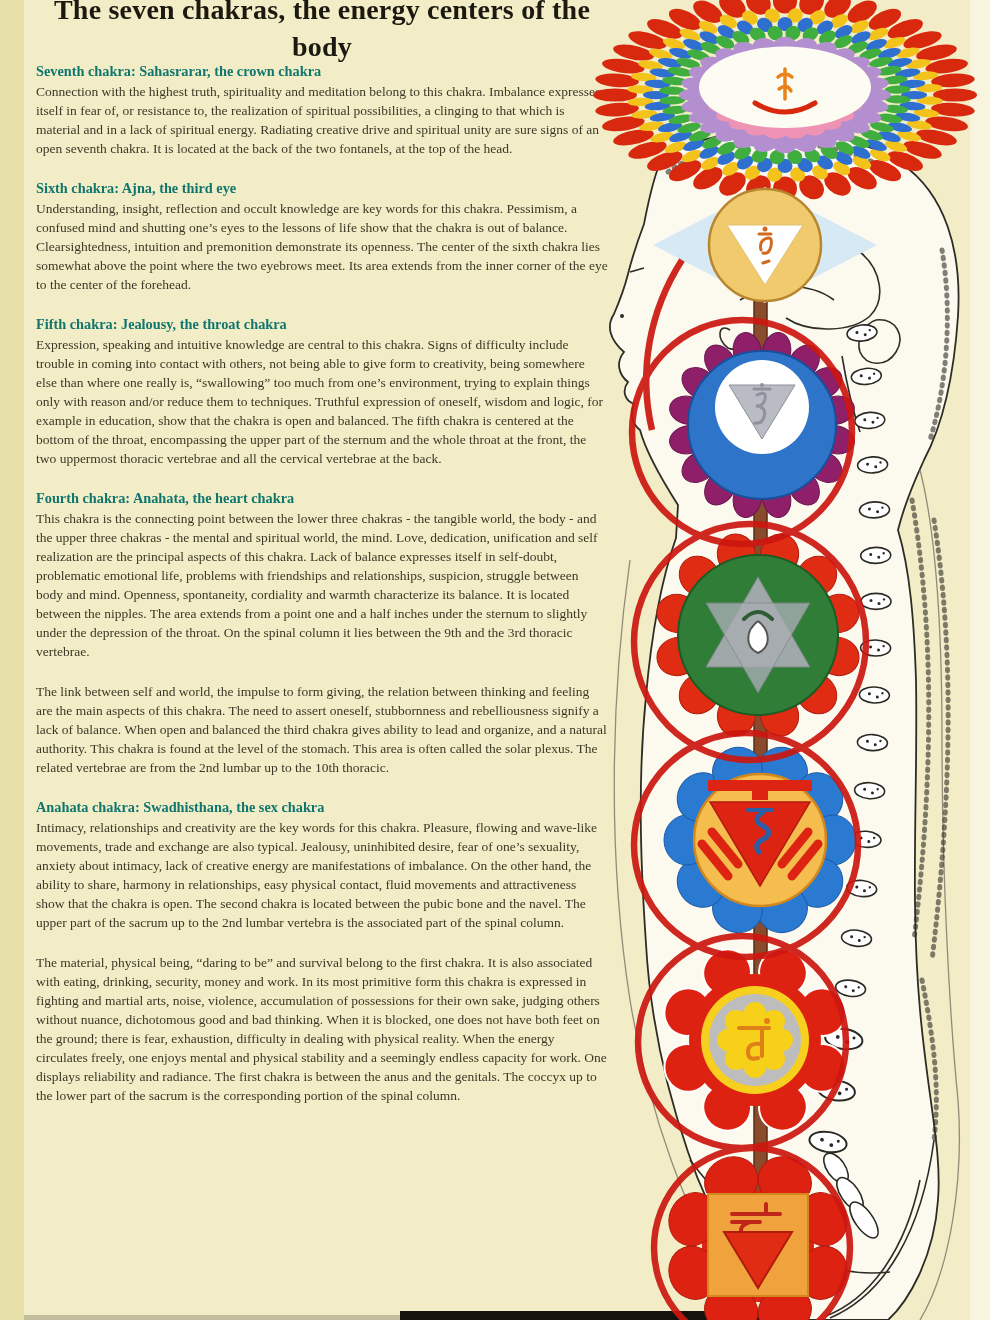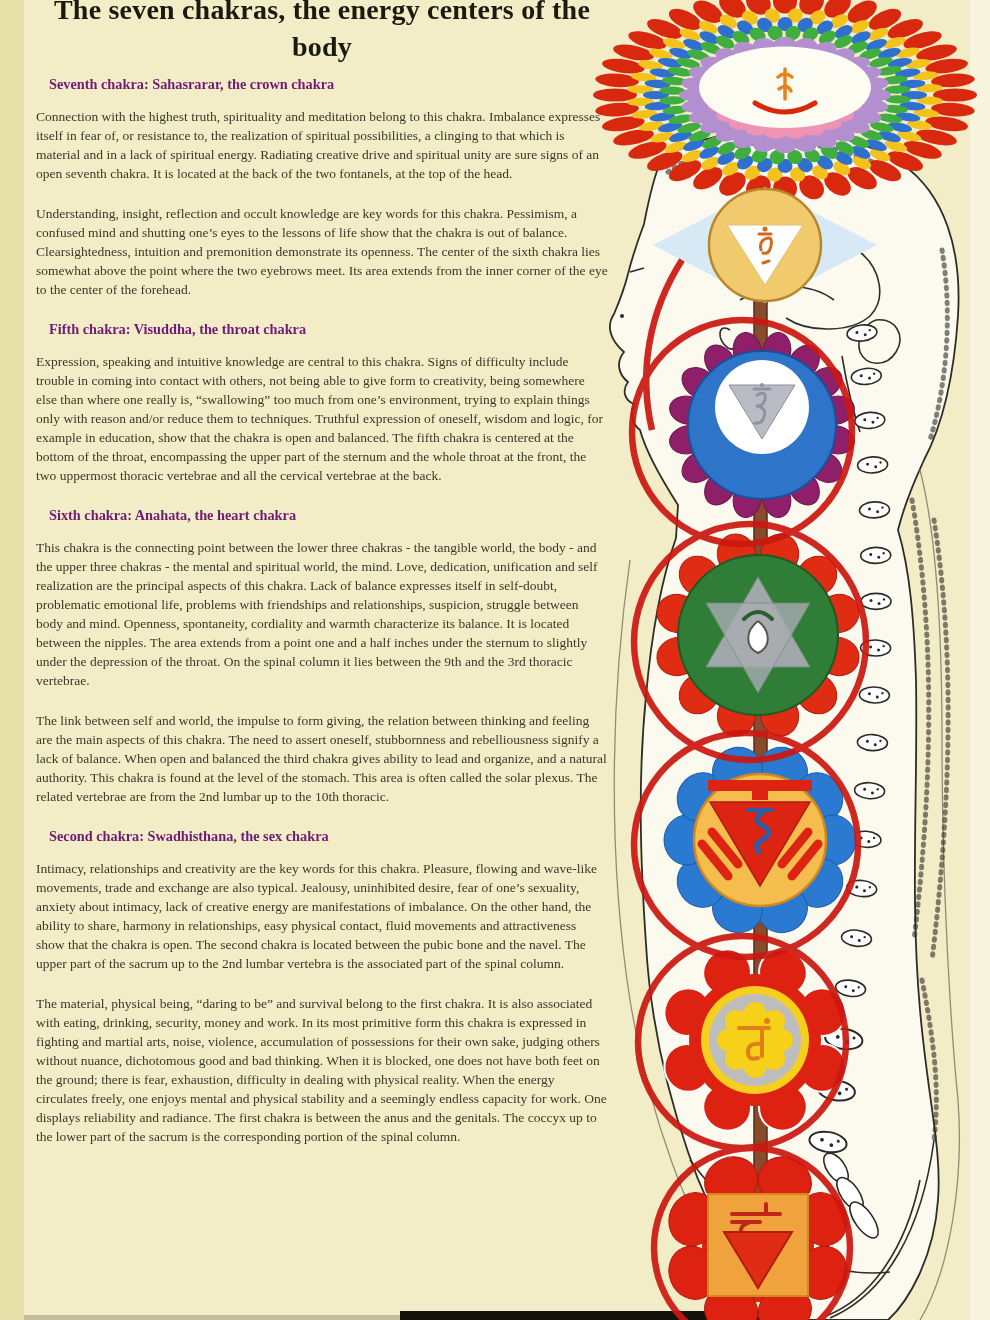--- a/index.html
+++ b/index.html
@@ -6,21 +6,21 @@
   body{position:relative;background:#f2edc7;font-family:"Liberation Serif", serif;}
   .edge{position:absolute;pointer-events:none;}
   .edge-left{left:0;top:0;width:24px;height:100%;background:#e6dea4;opacity:.9;}
   .edge-right{right:0;top:0;width:20px;height:100%;background:#f8f4dd;}
   .edge-bottom{left:24px;bottom:0;width:600px;height:5px;background:#8a8468;opacity:.45;}
   .bar-dark{position:absolute;left:400px;bottom:0;width:380px;height:9px;background:#14120c;}
   .page-title{position:absolute;left:30px;top:-8px;width:584px;margin:0;text-align:center;
     font-size:28px;line-height:1.32;font-weight:700;color:#1c1a10;letter-spacing:.2px;}
   .text-col{position:absolute;left:36px;top:62px;width:572px;color:#3c3827;}
   .chakra-section{margin:0 0 21px 0;}
-  .chakra-section h2{margin:13px;font-size:14.3px;font-weight:700;color:#701a75;line-height:19px;}
+  .chakra-section h2{margin:0;font-size:14.3px;font-weight:700;color:#0f766e;line-height:19px;}
   .chakra-section p{margin:1px 0 0 0;font-size:13.5px;line-height:19px;text-align:left;}
   .illus{position:absolute;left:590px;top:0;width:400px;height:1320px;}
   .dots{fill:none;stroke:#2e2c26;stroke-width:5;stroke-dasharray:1.5 6;opacity:.6;stroke-linecap:round;}
   .sketch{fill:none;stroke:#2e2c26;stroke-width:1.6;}
   .aura{fill:none;stroke:#908c77;stroke-width:1.3;}
 </style>
 </head>
 <body>
 
 <div class="edge edge-left"></div>
@@ -29,35 +29,36 @@
 <div class="bar-dark"></div>
 
 <h1 class="page-title">The seven chakras, the energy centers of the body</h1>
 
 <div class="text-col">
   <section class="chakra-section">
     <h2>Seventh chakra: Sahasrarar, the crown chakra</h2>
     <p>Connection with the highest truth, spirituality and meditation belong to this chakra. Imbalance expresses itself in fear of, or resistance to, the realization of spiritual possibilities, a clinging to that which is material and in a lack of spiritual energy. Radiating creative drive and spiritual unity are sure signs of an open seventh chakra. It is located at the back of the two fontanels, at the top of the head.</p>
   </section>
   <section class="chakra-section">
+    <h2>Sixth chakra: Ajna, the third eye</h2>
     <p>Understanding, insight, reflection and occult knowledge are key words for this chakra. Pessimism, a confused mind and shutting one’s eyes to the lessons of life show that the chakra is out of balance. Clearsightedness, intuition and premonition demonstrate its openness. The center of the sixth chakra lies somewhat above the point where the two eyebrows meet. Its area extends from the inner corner of the eye to the center of the forehead.</p>
   </section>
   <section class="chakra-section">
-    <h2>Fifth chakra: Visuddha, the throat chakra</h2>
+    <h2>Fifth chakra: Jealousy, the throat chakra</h2>
     <p>Expression, speaking and intuitive knowledge are central to this chakra. Signs of difficulty include trouble in coming into contact with others, not being able to give form to creativity, being somewhere else than where one really is, “swallowing” too much from one’s environment, trying to explain things only with reason and/or reduce them to techniques. Truthful expression of oneself, wisdom and logic, for example in education, show that the chakra is open and balanced. The fifth chakra is centered at the bottom of the throat, encompassing the upper part of the sternum and the whole throat at the front, the two uppermost thoracic vertebrae and all the cervical vertebrae at the back.</p>
   </section>
   <section class="chakra-section">
-    <h2>Sixth chakra: Anahata, the heart chakra</h2>
+    <h2>Fourth chakra: Anahata, the heart chakra</h2>
     <p>This chakra is the connecting point between the lower three chakras - the tangible world, the body - and the upper three chakras - the mental and spiritual world, the mind. Love, dedication, unification and self realization are the principal aspects of this chakra. Lack of balance expresses itself in self-doubt, problematic emotional life, problems with friendships and relationships, suspicion, struggle between body and mind. Openness, spontaneity, cordiality and warmth characterize its balance. It is located between the nipples. The area extends from a point one and a half inches under the sternum to slightly under the depression of the throat. On the spinal column it lies between the 9th and the 3rd thoracic vertebrae.</p>
   </section>
   <section class="chakra-section">
     <p>The link between self and world, the impulse to form giving, the relation between thinking and feeling are the main aspects of this chakra. The need to assert oneself, stubbornness and rebelliousness signify a lack of balance. When open and balanced the third chakra gives ability to lead and organize, and a natural authority. This chakra is found at the level of the stomach. This area is often called the solar plexus. The related vertebrae are from the 2nd lumbar up to the 10th thoracic.</p>
   </section>
   <section class="chakra-section">
-    <h2>Second chakra: Swadhisthana, the sex chakra</h2>
+    <h2>Anahata chakra: Swadhisthana, the sex chakra</h2>
     <p>Intimacy, relationships and creativity are the key words for this chakra. Pleasure, flowing and wave-like movements, trade and exchange are also typical. Jealousy, uninhibited desire, fear of one’s sexuality, anxiety about intimacy, lack of creative energy are manifestations of imbalance. On the other hand, the ability to share, harmony in relationships, easy physical contact, fluid movements and attractiveness show that the chakra is open. The second chakra is located between the pubic bone and the navel. The upper part of the sacrum up to the 2nd lumbar vertebra is the associated part of the spinal column.</p>
   </section>
   <section class="chakra-section">
     <p>The material, physical being, “daring to be” and survival belong to the first chakra. It is also associated with eating, drinking, security, money and work. In its most primitive form this chakra is expressed in fighting and martial arts, noise, violence, accumulation of possessions for their own sake, judging others without nuance, dichotomous good and bad thinking. When it is blocked, one does not have both feet on the ground; there is fear, exhaustion, difficulty in dealing with physical reality. When the energy circulates freely, one enjoys mental and physical stability and a seemingly endless capacity for work. One displays reliability and radiance. The first chakra is between the anus and the genitals. The coccyx up to the lower part of the sacrum is the corresponding portion of the spinal column.</p>
   </section>
 </div>
 
 <svg id="illus" class="illus" viewBox="0 0 400 1320">
 
   <g>

